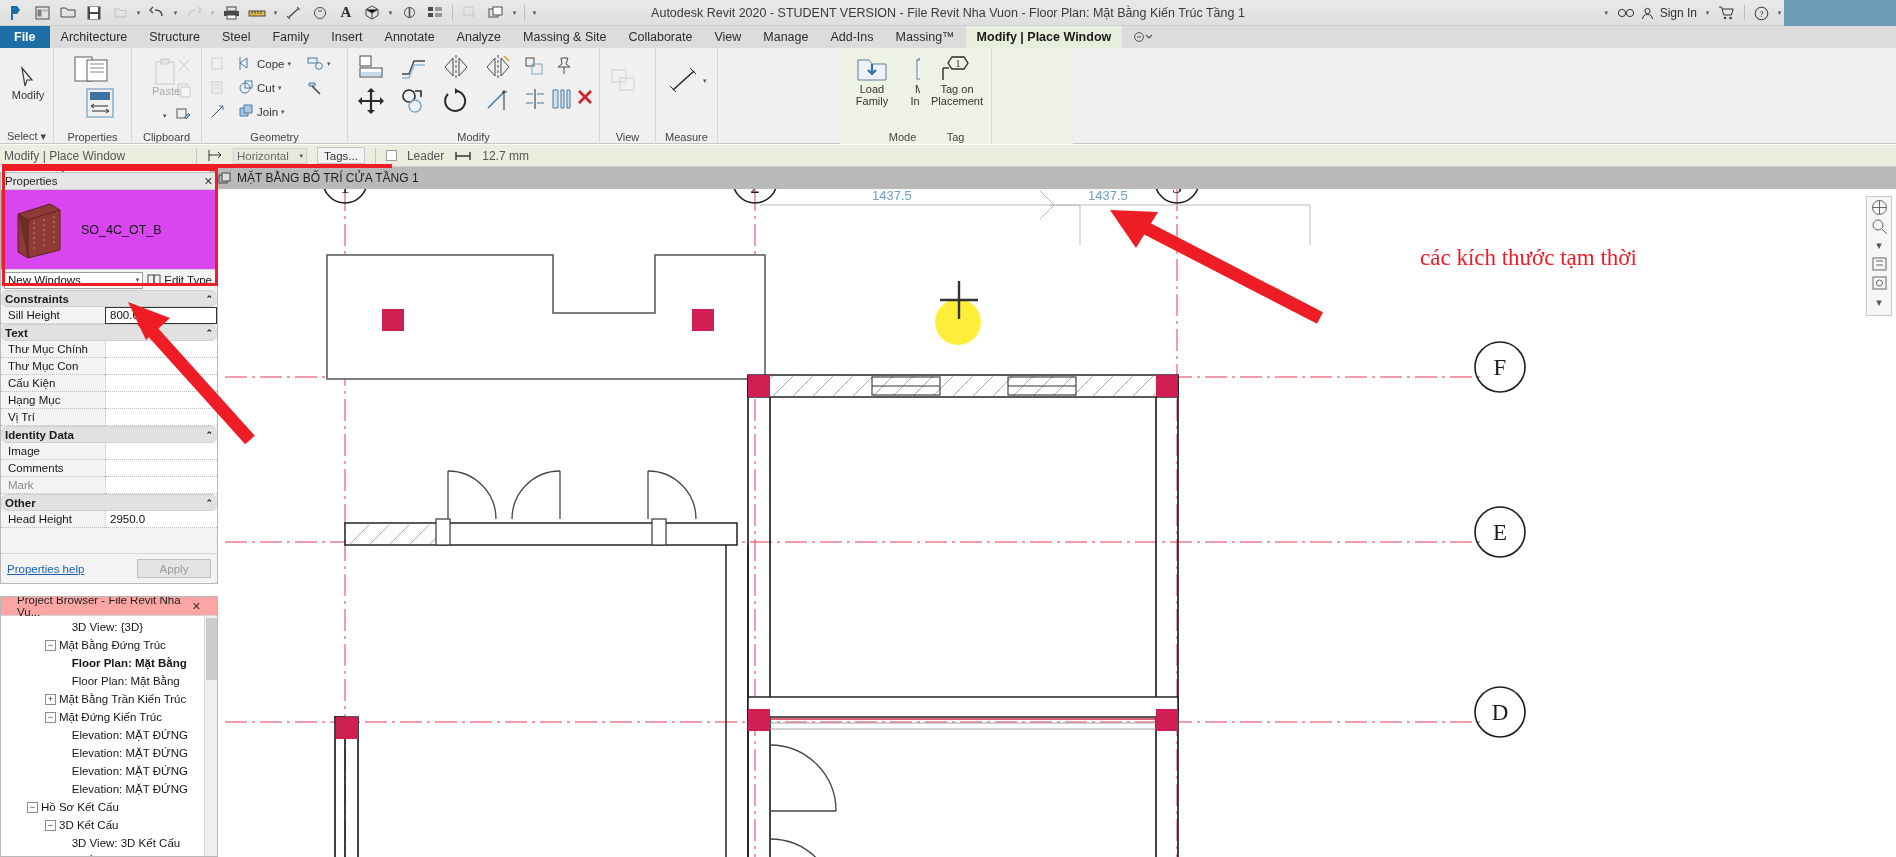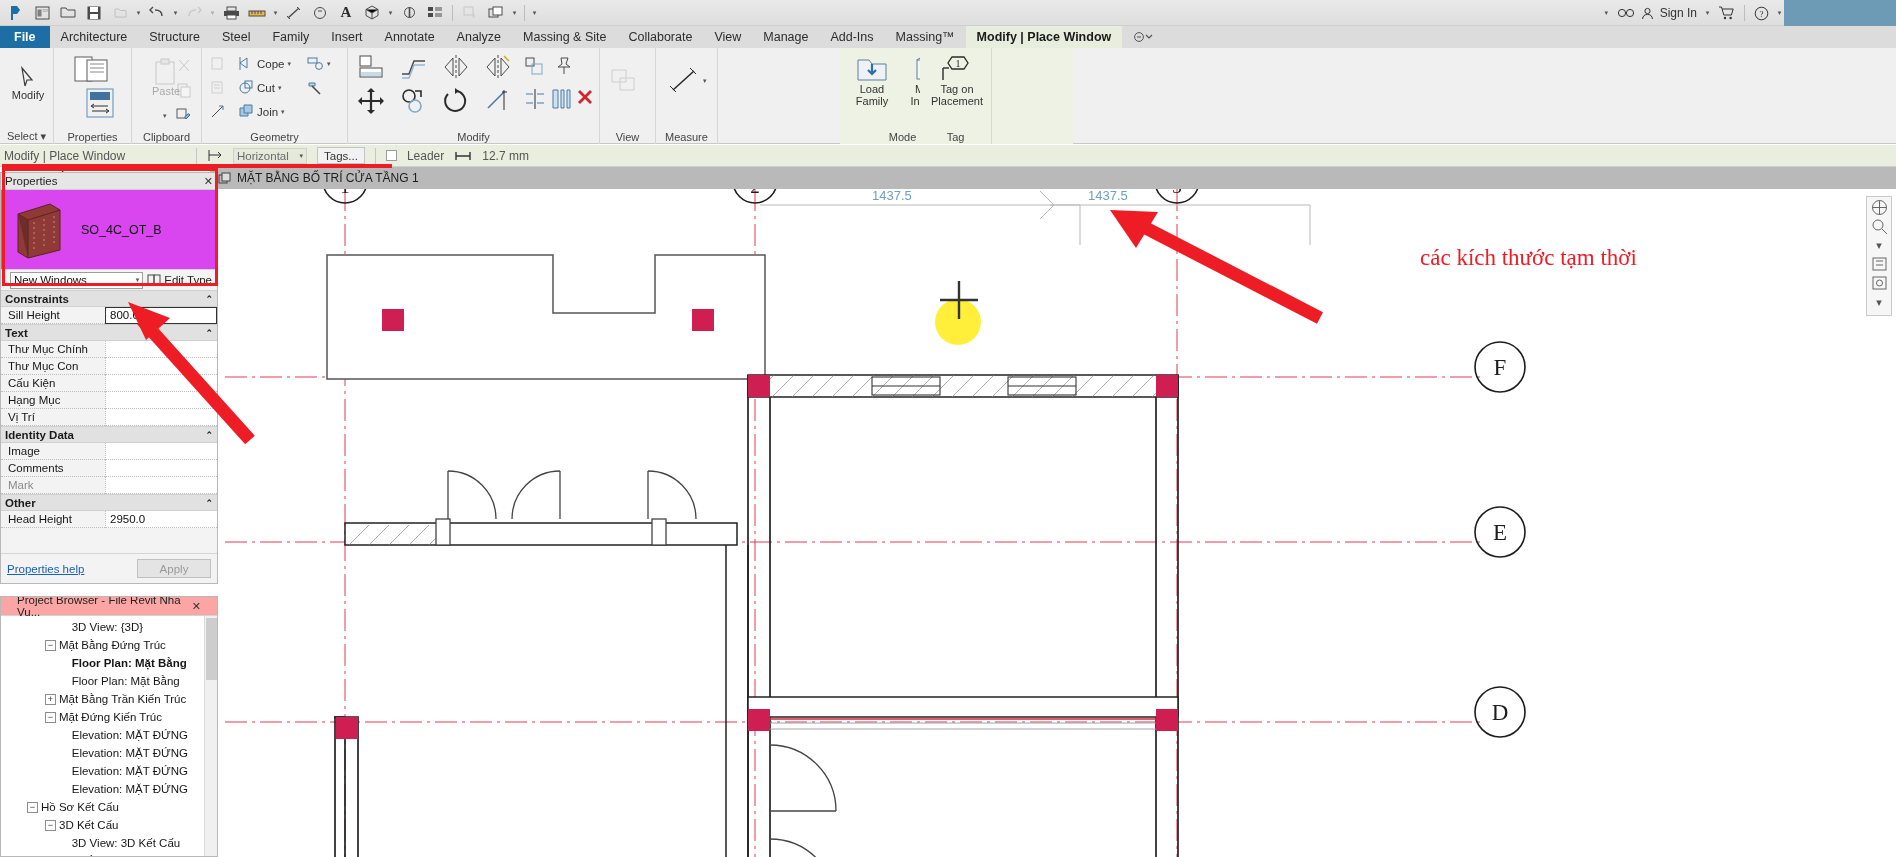--- a/index.html
+++ b/index.html
@@ -122,32 +122,32 @@
     height:17px; background:#e6e6e6; border-bottom:1px solid #cccccc;
     display:flex; align-items:center; justify-content:space-between;
     padding:0 4px; font-size:11.5px; color:#222;
   }
   #props .ptype {
     height:80px; background:#d946ef; border-bottom:1px solid #d4d4d4;
     display:flex; align-items:center; gap:12px; padding:4px 6px;
   }
   .thumb { width:62px; height:70px; display:flex; align-items:center; justify-content:center; }
   #props .psel {
-    height:20px; display:flex; align-items:center; gap:4px; padding:1px 3px; background:#f3f3f3;margin-left:6px;
+    height:20px; display:flex; align-items:center; gap:4px; padding:1px 3px; background:#f3f3f3;
   }
   .pcombo {
     flex:1; height:17px; background:#fff; border:1px solid #9e9e9e;
     display:flex; align-items:center; justify-content:space-between;
     padding:0 3px; font-size:11.5px; color:#111;
   }
   .pedit { display:flex; align-items:center; gap:3px; font-size:11.5px; color:#222; padding-right:2px;}
   .grp {
     height:17px; background:#e1e1e1; border-top:1px solid #d0d0d0; border-bottom:1px solid #d0d0d0;
     display:flex; align-items:center; justify-content:space-between; padding:0 4px;
-    font-size:11.5px; font-weight:bold; color:#1a1a1a;
+    font-size:11.5px; font-weight:bold; color:#1a1a1a;border-radius:7px;
   }
   .prow { height:17px; display:flex; align-items:stretch; font-size:11.5px; }
   .prow .pk {
     width:104px; padding-left:7px; display:flex; align-items:center; color:#151515;
     border-bottom:1px dotted #bdbdbd;
   }
   .prow .pv {
     flex:1; display:flex; align-items:center; padding-left:4px; color:#111;
     border-bottom:1px dotted #bdbdbd; border-left:1px dotted #bdbdbd; background:#fff;
   }
@@ -314,20 +314,21 @@
     <div class="qbtn">
       <svg width="16" height="13" viewBox="0 0 16 13">
           <rect x="1" y="3" width="9" height="8" fill="none" stroke="#4a4a4a"></rect>
           <rect x="5" y="1" width="9" height="8" fill="#fff" stroke="#4a4a4a"></rect>
         </svg>
     </div>
     <span class="qcaret">▾</span>
     <div class="qsep"></div>
     <span class="qcaret">▾</span>
   </div>
+  <div id="apptitle">Autodesk Revit 2020 - STUDENT VERSION - File Revit Nha Vuon - Floor Plan: Mặt Bằng Kiến Trúc Tầng 1</div>
   <div id="title-right">
     <span class="qcaret">▾</span>
     <span class="ico">
       <svg width="18" height="13" viewBox="0 0 18 13">
           <circle cx="5" cy="6" r="3.6" fill="none" stroke="#333"></circle>
           <circle cx="13" cy="6" r="3.6" fill="none" stroke="#333"></circle>
           <path d="M8.6 6h.8" stroke="#333"></path>
         </svg>
     </span>
     <span class="ico">

